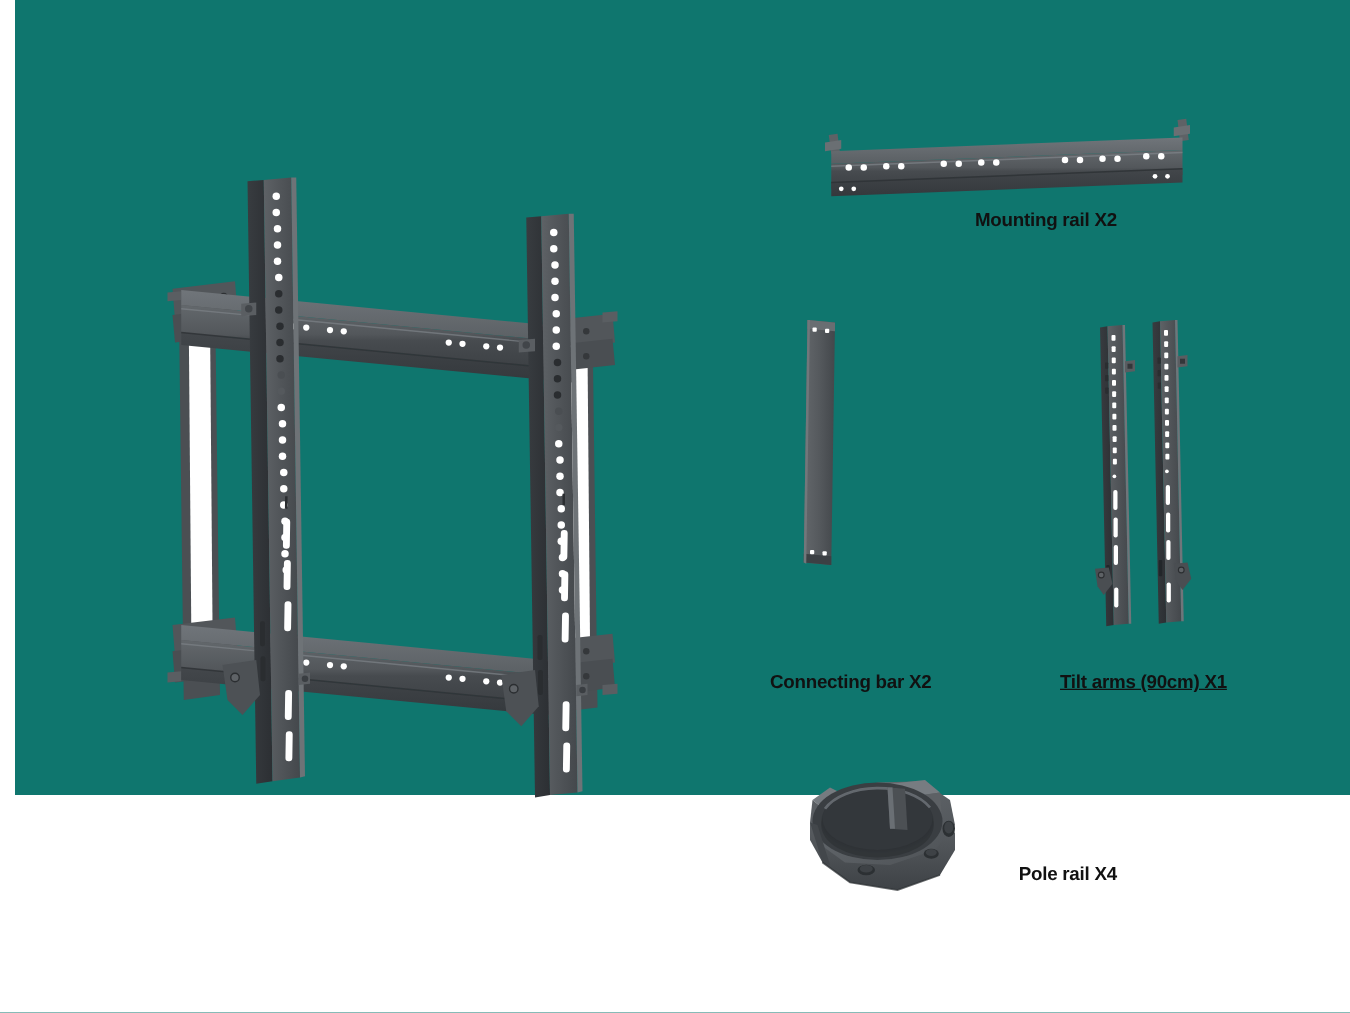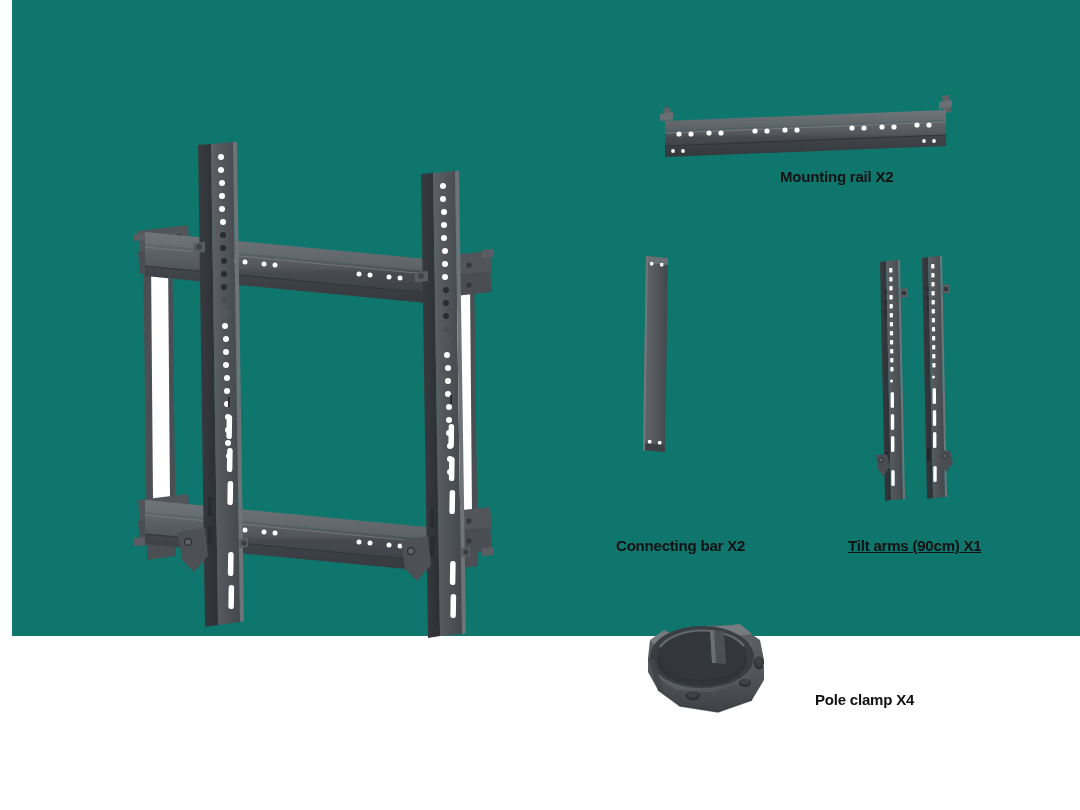--- a/index.html
+++ b/index.html
@@ -448,15 +448,15 @@
     </g>
 
   </svg>
 
   <div class="part-label" style="left:768px;top:168px;">Mounting rail  X2</div>
 
   <div class="part-label" style="left:604px;top:537px;">Connecting bar X2</div>
 
   <div class="part-label" style="left:836px;top:537px;text-decoration:underline;">Tilt arms (90cm) X1</div>
 
-  <div class="part-label" style="left:803px;top:691px;">Pole clamp X4</div>
+  <div class="part-label" style="left:803px;top:691px;">Pole rail X4</div>
 
 </div>
 
 </body></html>

